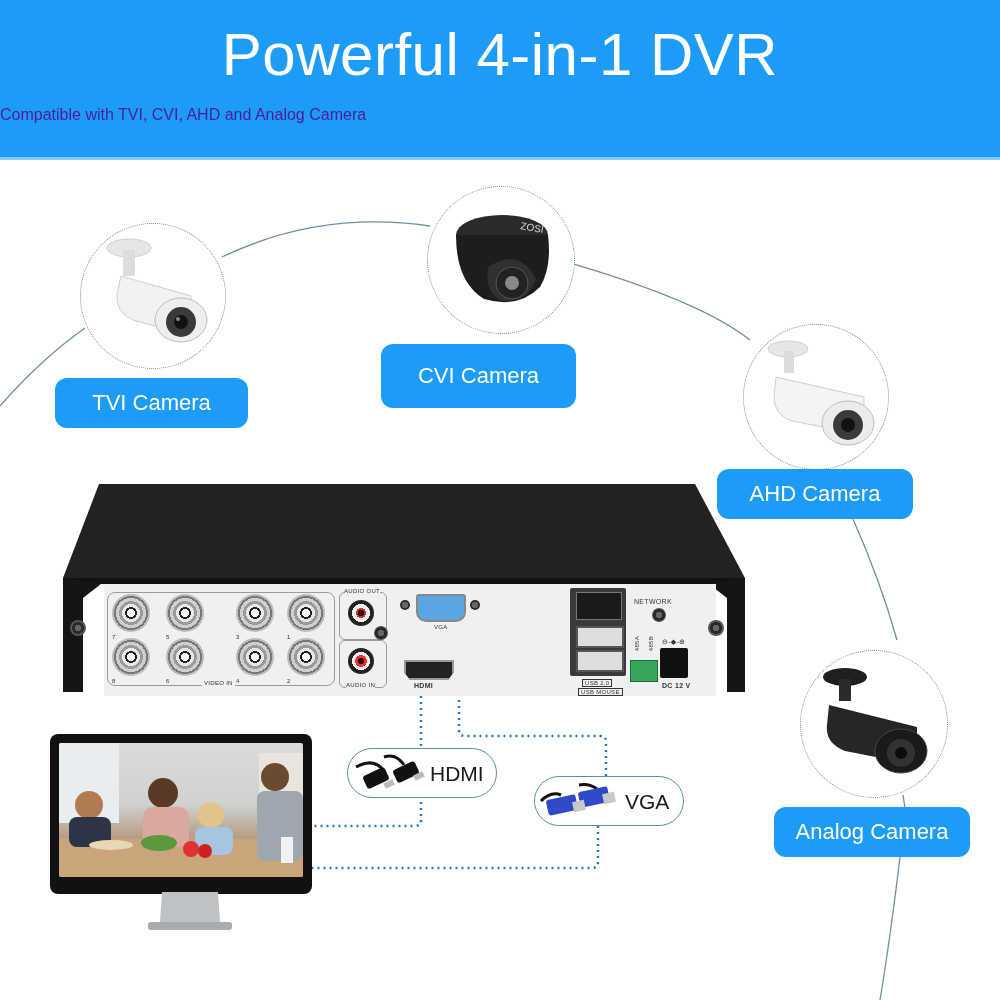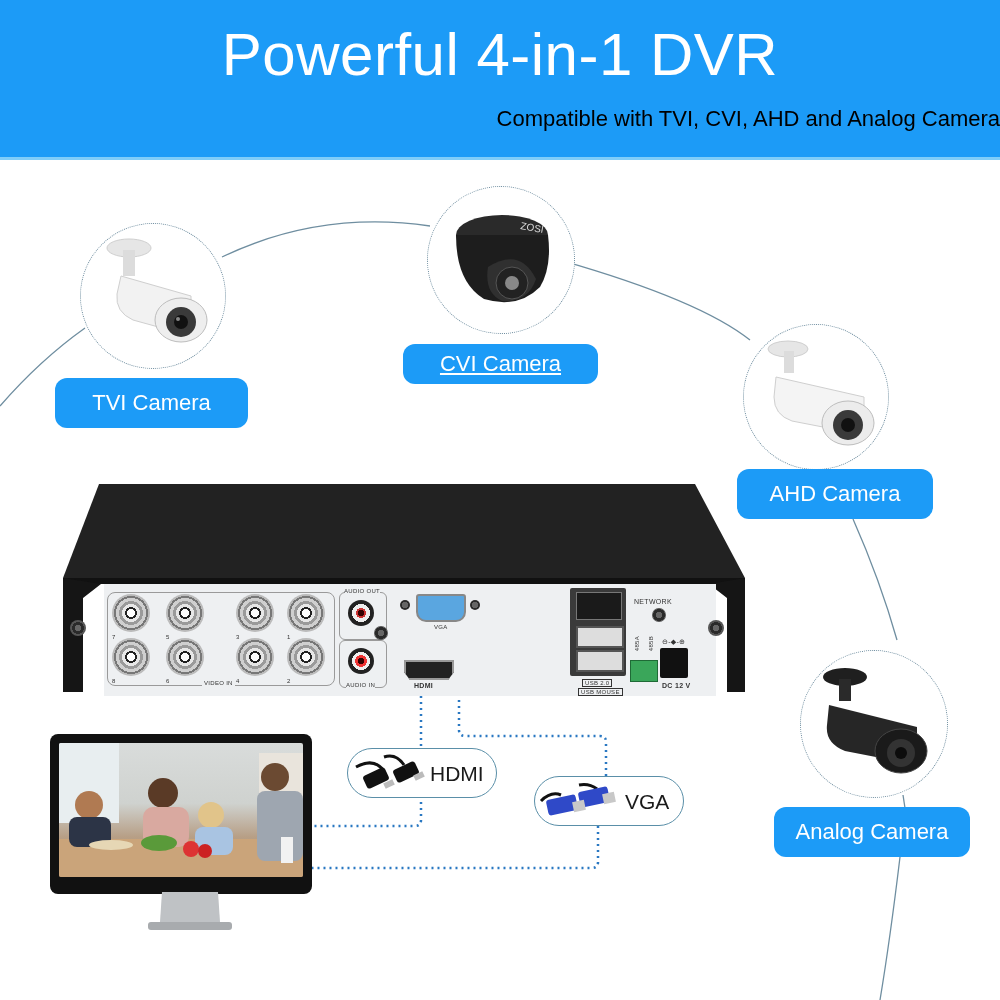--- a/index.html
+++ b/index.html
@@ -1,19 +1,19 @@
 <!DOCTYPE html>
 <html><head>
 <meta charset="utf-8">
 <style>
   html, body { margin:0; padding:0; }
   body { width:1000px; height:1000px; position:relative; overflow:hidden; background:#ffffff; font-family:"Liberation Sans", "DejaVu Sans", sans-serif; }
   .banner { position:absolute; left:0; top:0; width:1000px; height:160px; background:#1c9bf7; border-bottom:3px solid #7fcdf9; box-sizing:border-box; }
   .banner .title { position:absolute; left:0; width:1000px; top:20px; text-align:center; color:#fff; font-size:60px; font-weight:300; letter-spacing:0.5px; }
-  .banner .subtitle { position:absolute; left:0; width:1000px; top:106px; text-align:right; color:#000000; font-size:22px; }
+  .banner .subtitle { position:absolute; left:0; width:1000px; top:106px; text-align:left; color:#4c1d95; font-size:16px; }
   svg.overlay { position:absolute; left:0; top:0; }
   .cam-circle { position:absolute; border-radius:50%; border:1.5px dotted #6f8ea0; background:#fff; box-sizing:border-box; }
   .pill { position:absolute; background:#1c9bf7; color:#fff; border-radius:12px; font-size:22px; display:flex; align-items:center; justify-content:center; }
   .cable-pill { position:absolute; border:1.5px solid #5a8fa8; border-radius:36px; background:#fff; box-sizing:border-box; }
   .cable-pill .lbl { position:absolute; font-size:21px; color:#1a1a1a; }
   .dvr-top { position:absolute; }
   .dvr-panel { position:absolute; left:104px; top:584px; width:612px; height:112px; background:#eef0f2; }
   .port-label { position:absolute; font-size:6px; color:#333; letter-spacing:0.3px; }
   .bnc { position:absolute; width:38px; height:38px; border-radius:50%; background:radial-gradient(circle, #fff 0 4px, #222 4px 6px, #e7e7e7 6px 9px, #9a9a9a 9px 12px, #cfcfcf 12px 15px, #777 15px 17px, #bbb 17px 19px); }
   .screw { position:absolute; width:16px; height:16px; border-radius:50%; background:radial-gradient(circle, #666 0 3px, #2a2a2a 3px 6px, #555 6px 8px); }
@@ -59,33 +59,33 @@
 <div class="cam-circle" style="left:427px;top:186px;width:148px;height:148px;">
   <svg width="148" height="148">
     <ellipse cx="74" cy="48" rx="46" ry="20" fill="#2a2a2a"></ellipse>
     <path d="M28 48 Q 28 95 56 112 Q 90 122 112 100 Q 124 80 120 48 Z" fill="#1d1d1d"></path>
     <path d="M60 80 Q 92 60 108 92 Q 100 116 74 114 Q 56 106 60 80 Z" fill="#303030"></path>
     <circle cx="84" cy="96" r="16" fill="#222" stroke="#555"></circle>
     <circle cx="84" cy="96" r="7" fill="#888"></circle>
     <text x="92" y="42" fill="#ddd" font-size="10" font-family="Liberation Sans, sans-serif" transform="rotate(10 92 42)">ZOSI</text>
   </svg>
 </div>
-<div class="pill" style="left:403px;top:344px;width:195px;height:40px;text-decoration:underline;">CVI Camera</div>
+<div class="pill" style="left:381px;top:344px;width:195px;height:64px;">CVI Camera</div>
 
 <div class="cam-circle" style="left:743px;top:324px;width:146px;height:146px;">
   <svg width="146" height="146">
     <ellipse cx="44" cy="24" rx="20" ry="8" fill="#e6e6e6" stroke="#cfcfcf"></ellipse>
     <rect x="40" y="26" width="10" height="22" fill="#dcdcdc"></rect>
     <path d="M32 52 L120 72 L120 110 L48 96 Q30 90 30 72 Z" fill="#f4f4f4" stroke="#cfcfcf"></path>
     <ellipse cx="104" cy="98" rx="26" ry="22" fill="#ececec" stroke="#bdbdbd"></ellipse>
     <circle cx="104" cy="100" r="15" fill="#3a3a3a"></circle>
     <circle cx="104" cy="100" r="7" fill="#111"></circle>
   </svg>
 </div>
-<div class="pill" style="left:717px;top:469px;width:196px;height:50px;margin-left:20px;">AHD Camera</div>
+<div class="pill" style="left:717px;top:469px;width:196px;height:50px;">AHD Camera</div>
 
 <div class="cam-circle" style="left:800px;top:650px;width:148px;height:148px;">
   <svg width="148" height="148">
     <ellipse cx="44" cy="26" rx="22" ry="9" fill="#1f1f1f"></ellipse>
     <rect x="38" y="28" width="12" height="22" fill="#2a2a2a"></rect>
     <path d="M28 54 L116 76 L116 114 L44 100 Q24 92 26 74 Z" fill="#262626"></path>
     <ellipse cx="100" cy="100" rx="26" ry="22" fill="#1a1a1a" stroke="#444"></ellipse>
     <circle cx="100" cy="102" r="14" fill="#333"></circle>
     <circle cx="100" cy="102" r="6" fill="#0c0c0c"></circle>
   </svg>

